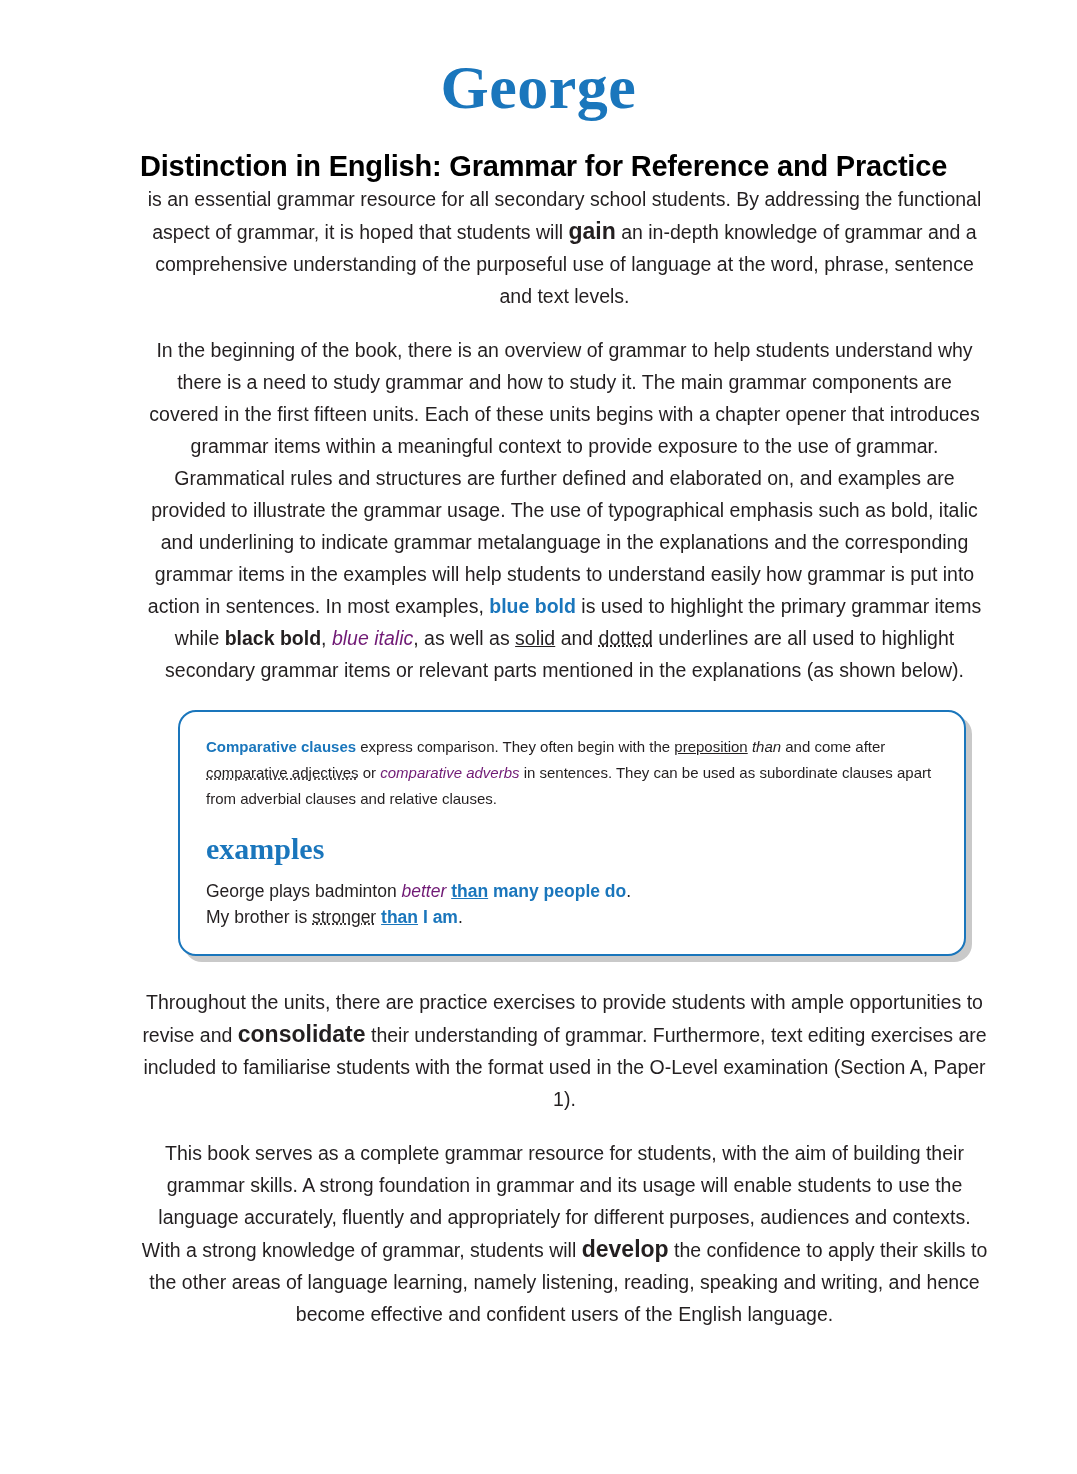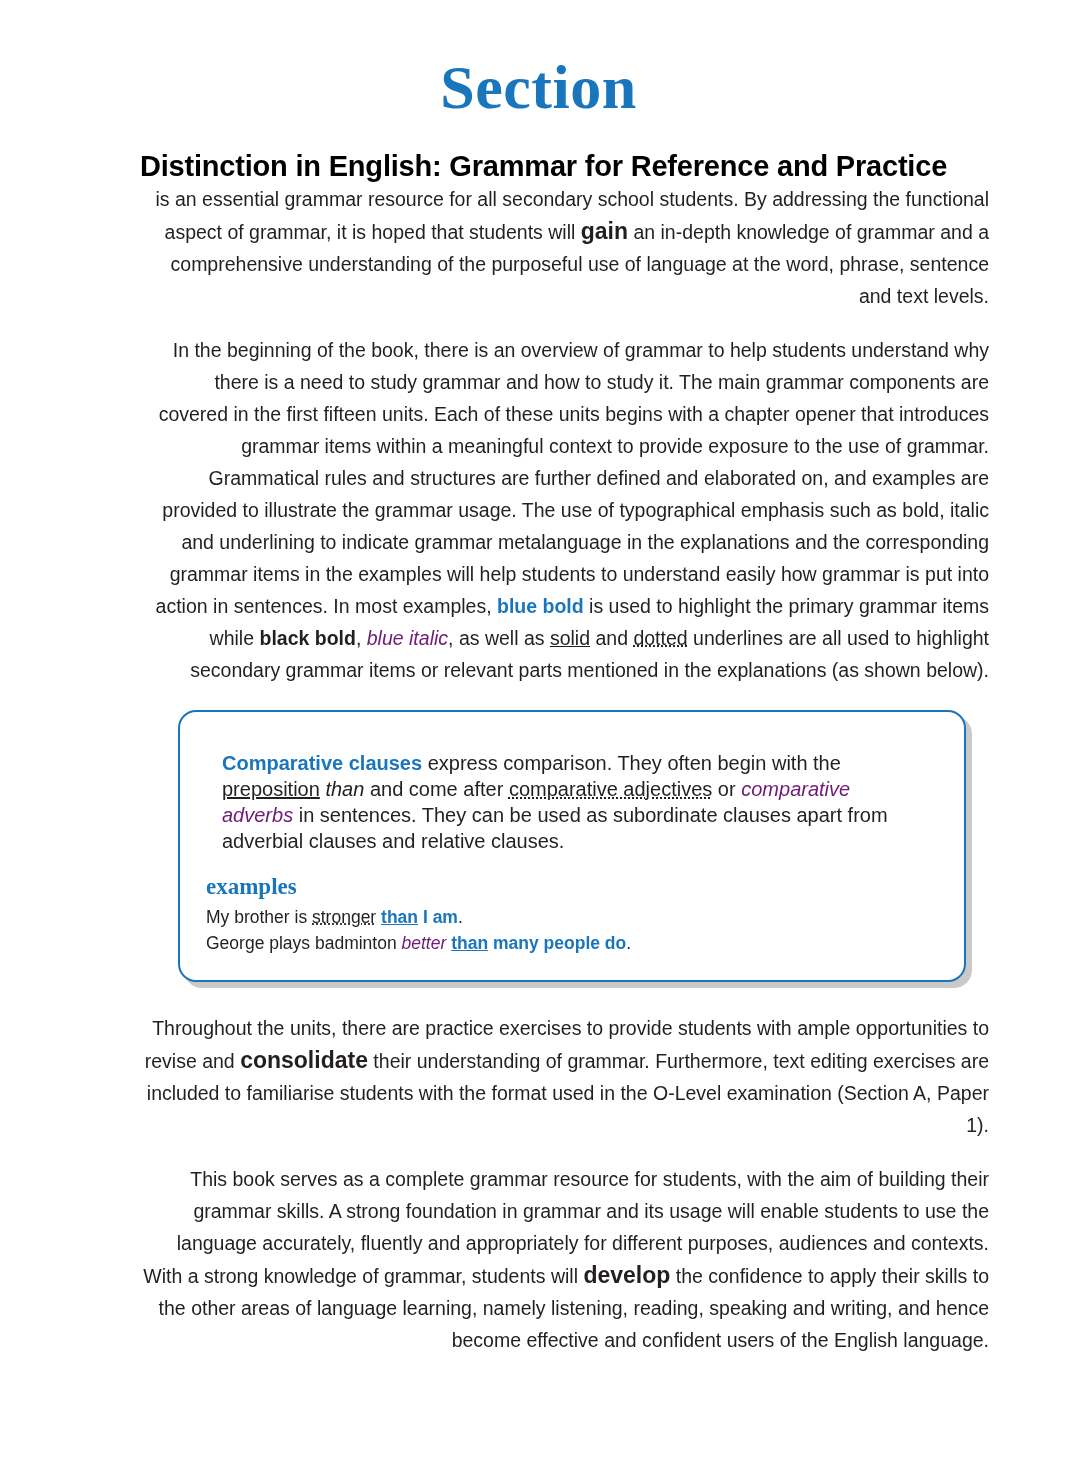--- a/index.html
+++ b/index.html
@@ -39,21 +39,21 @@
     color: #000000;
     font-weight: bold;
     font-size: 29px;
     margin-top: 32px;
     letter-spacing: -0.2px;
   }
   p.body {
     font-size: 19.5px;
     line-height: 32px;
     margin: 0 0 22px 0;
-    text-align: right;
+    text-align: center;
     color: #231f20;
   }
   .big-bold {
     font-weight: bold;
     font-size: 23px;
   }
   .blue-bold {
     color: #1a76bc;
     font-weight: bold;
   }
@@ -86,68 +86,68 @@
   .box {
     position: relative;
     z-index: 1;
     border: 2px solid #1a76bc;
     border-radius: 18px;
     background: #ffffff;
     padding: 22px 26px 24px 26px;
     box-sizing: border-box;
   }
   .box p {
-    font-size: 20px;
+    font-size: 15px;
     line-height: 26px;
-    margin: 16px;
+    margin: 0;
     color: #231f20;
   }
   .examples-label {
     font-family: "Liberation Serif", serif;
     color: #1a76bc;
     font-weight: bold;
-    font-size: 23px;
-    margin: 20px 0 4px 0;
+    font-size: 30px;
+    margin: 20px 0 12px 0;
   }
   .example-line {
     font-size: 17.5px;
     line-height: 26px;
   }
   .signature {
     font-size: 19.5px;
     font-weight: bold;
     line-height: 30px;
     margin-top: 34px;
   }
 </style>
 </head>
 <body>
 
 <div class="page">
 
-  <h1 class="title">Section</h1>
+  <h1 class="title">George</h1>
 
   <div class="content">
 
     <div class="subtitle">Distinction in English: Grammar for Reference and Practice</div>
 
     <p class="body"><span>is an essential grammar resource for all secondary school students. By addressing the functional aspect of grammar, it is hoped that students will </span><span class="big-bold">gain</span><span> an in-depth knowledge of grammar and a comprehensive understanding of the purposeful use of language at the word, phrase, sentence and text levels.</span></p>
 
     <p class="body"><span>In the beginning of the book, there is an overview of grammar to help students understand why there is a need to study grammar and how to study it. The main grammar components are covered in the first fifteen units. Each of these units begins with a chapter opener that introduces grammar items within a meaningful context to provide exposure to the use of grammar. Grammatical rules and structures are further defined and elaborated on, and examples are provided to illustrate the grammar usage. The use of typographical emphasis such as bold, italic and underlining to indicate grammar metalanguage in the explanations and the corresponding grammar items in the examples will help students to understand easily how grammar is put into action in sentences. In most examples, </span><span class="blue-bold">blue bold</span><span> is used to highlight the primary grammar items while </span><span class="black-bold">black bold</span><span>, </span><span class="blue-italic">blue italic</span><span>, as well as </span><span class="u-solid">solid</span><span> and </span><span class="u-dotted">dotted</span><span> underlines are all used to highlight secondary grammar items or relevant parts mentioned in the explanations (as shown below).</span></p>
 
     <div class="box-wrap">
       <div class="box-shadow"></div>
       <div class="box">
         <p><span class="blue-bold">Comparative clauses</span><span> express comparison. They often begin with the </span><span class="u-solid">preposition</span><span> </span><i>than</i><span> and come after </span><span class="u-dotted">comparative adjectives</span><span> or </span><span class="blue-italic">comparative adverbs</span><span> in sentences. They can be used as subordinate clauses apart from adverbial clauses and relative clauses.</span></p>
 
         <div class="examples-label">examples</div>
 
+        <div class="example-line"><span>George plays badminton </span><span class="blue-italic">better</span><span> </span><span class="blue-bold u-solid">than</span><span> </span><span class="blue-bold">many people do</span><span>.</span></div>
+
         <div class="example-line"><span>My brother is </span><span class="u-dotted">stronger</span><span> </span><span class="blue-bold u-solid">than</span><span> </span><span class="blue-bold">I am</span><span>.</span></div>
-
-        <div class="example-line"><span>George plays badminton </span><span class="blue-italic">better</span><span> </span><span class="blue-bold u-solid">than</span><span> </span><span class="blue-bold">many people do</span><span>.</span></div>
       </div>
     </div>
 
     <p class="body"><span>Throughout the units, there are practice exercises to provide students with ample opportunities to revise and </span><span class="big-bold">consolidate</span><span> their understanding of grammar. Furthermore, text editing exercises are included to familiarise students with the format used in the O-Level examination (Section A, Paper 1).</span></p>
 
     <p class="body"><span>This book serves as a complete grammar resource for students, with the aim of building their grammar skills. A strong foundation in grammar and its usage will enable students to use the language accurately, fluently and appropriately for different purposes, audiences and contexts. With a strong knowledge of grammar, students will </span><span class="big-bold">develop</span><span> the confidence to apply their skills to the other areas of language learning, namely listening, reading, speaking and writing, and hence become effective and confident users of the English language.</span></p>
 
     <div class="signature">
     </div>
 

